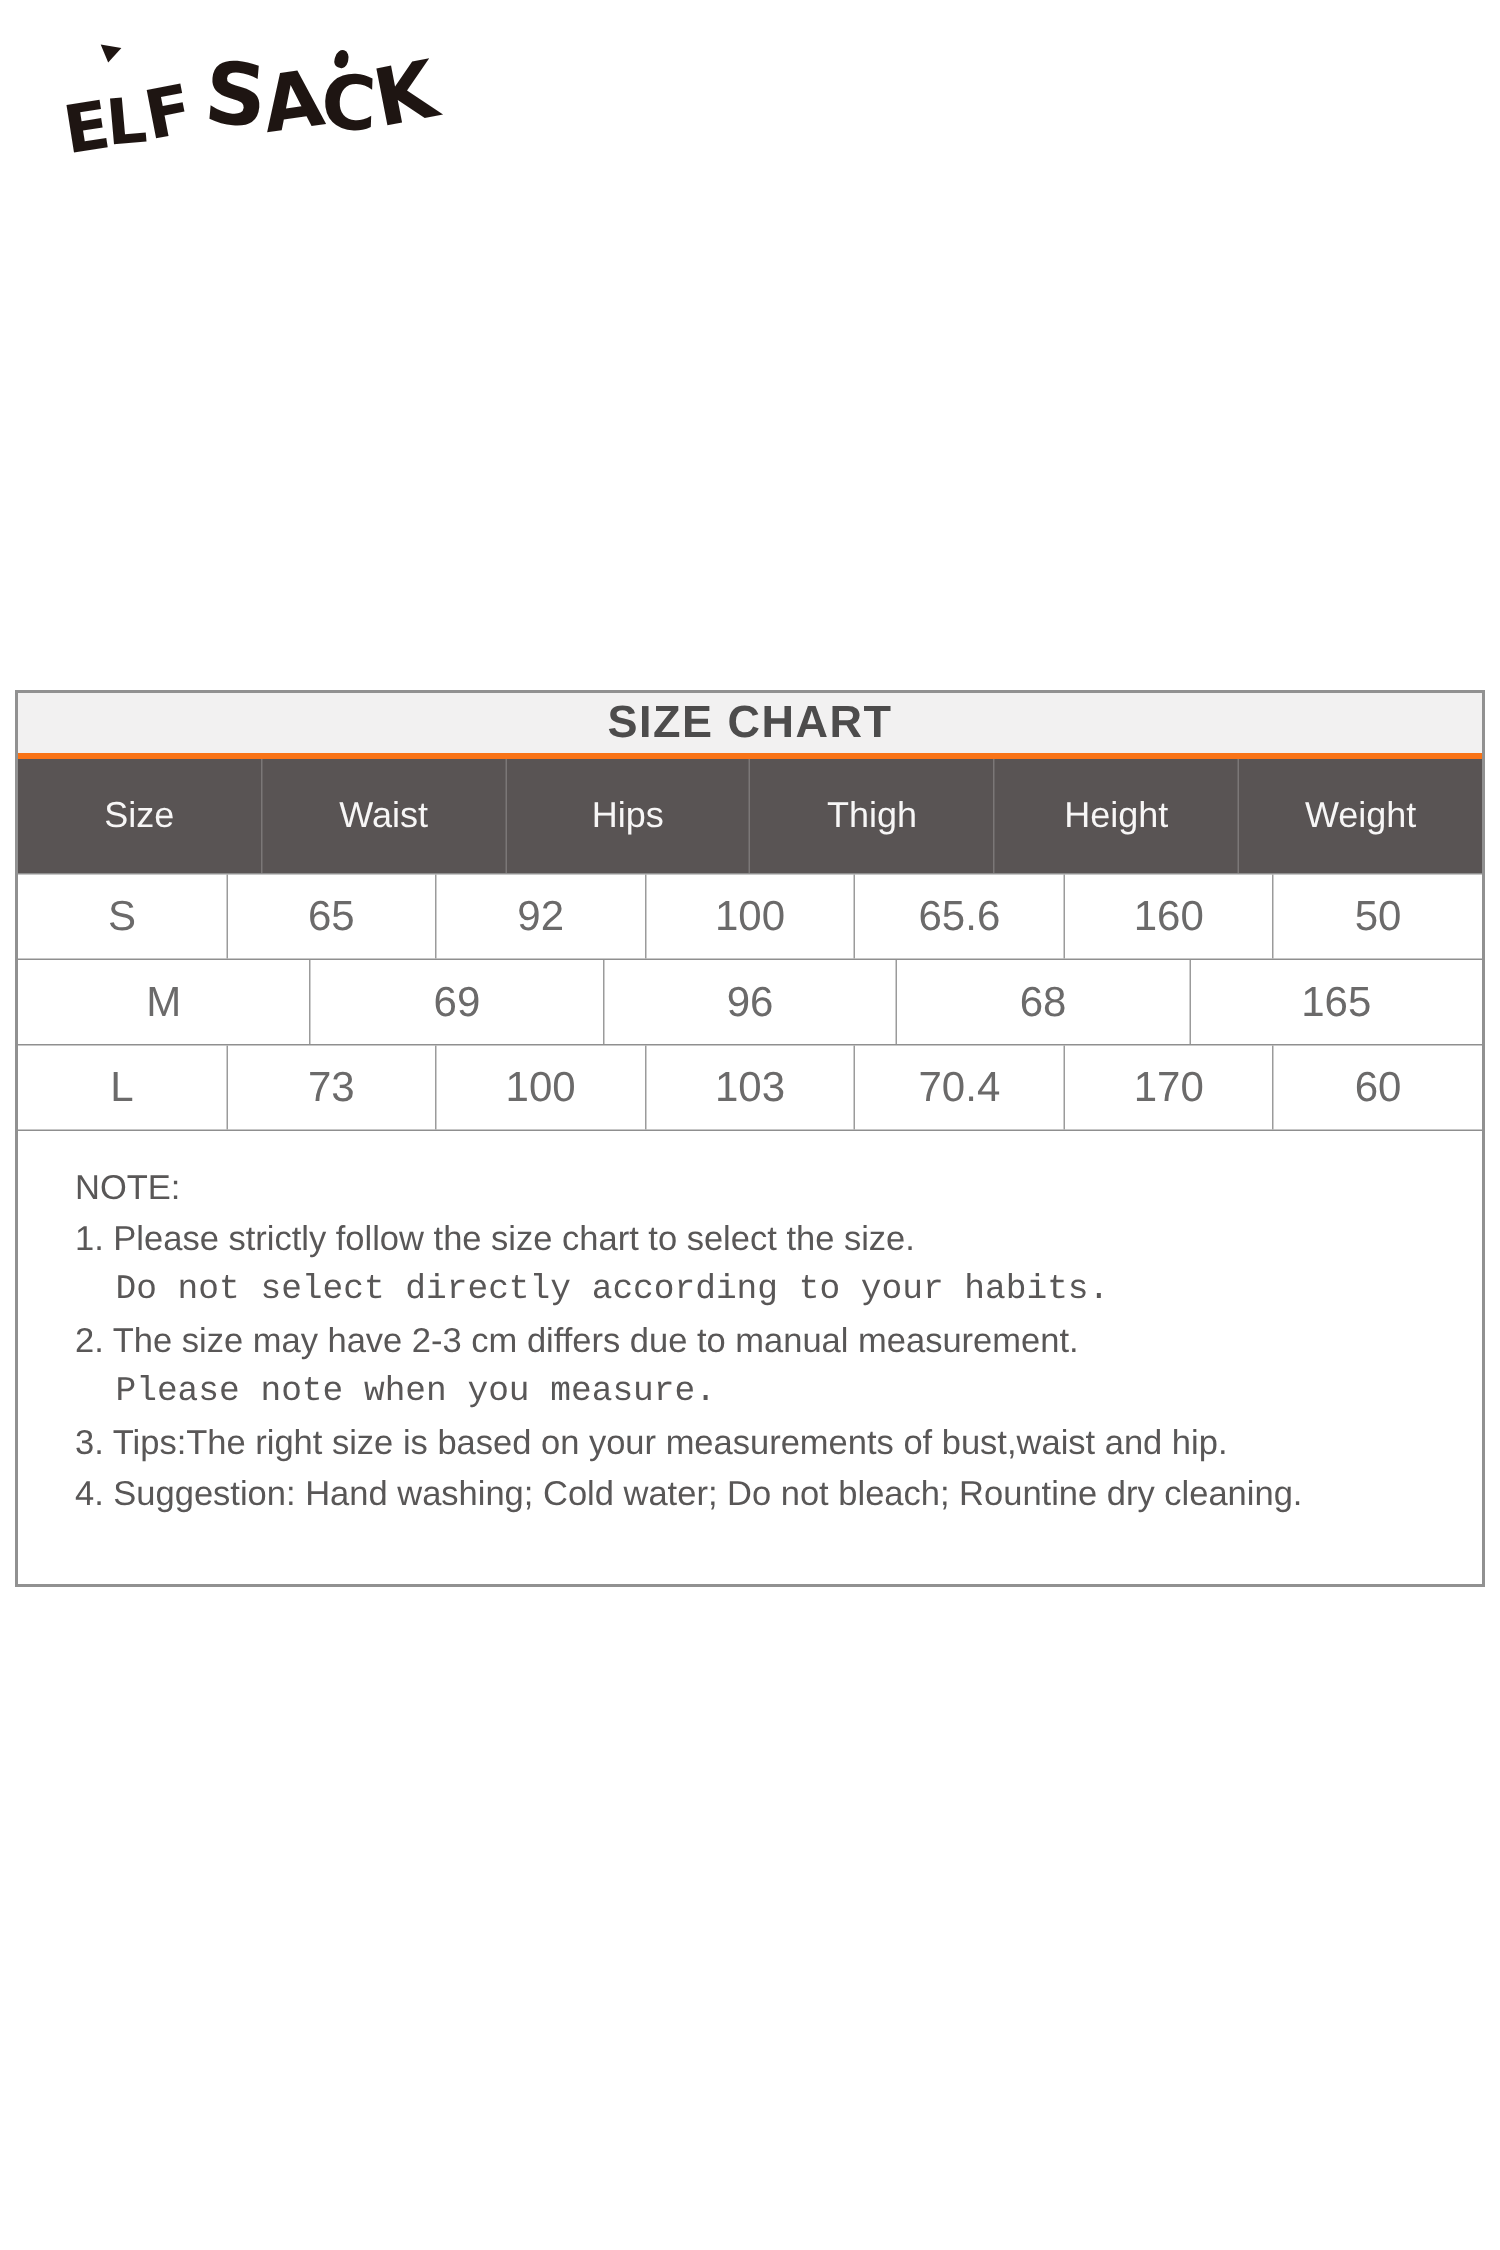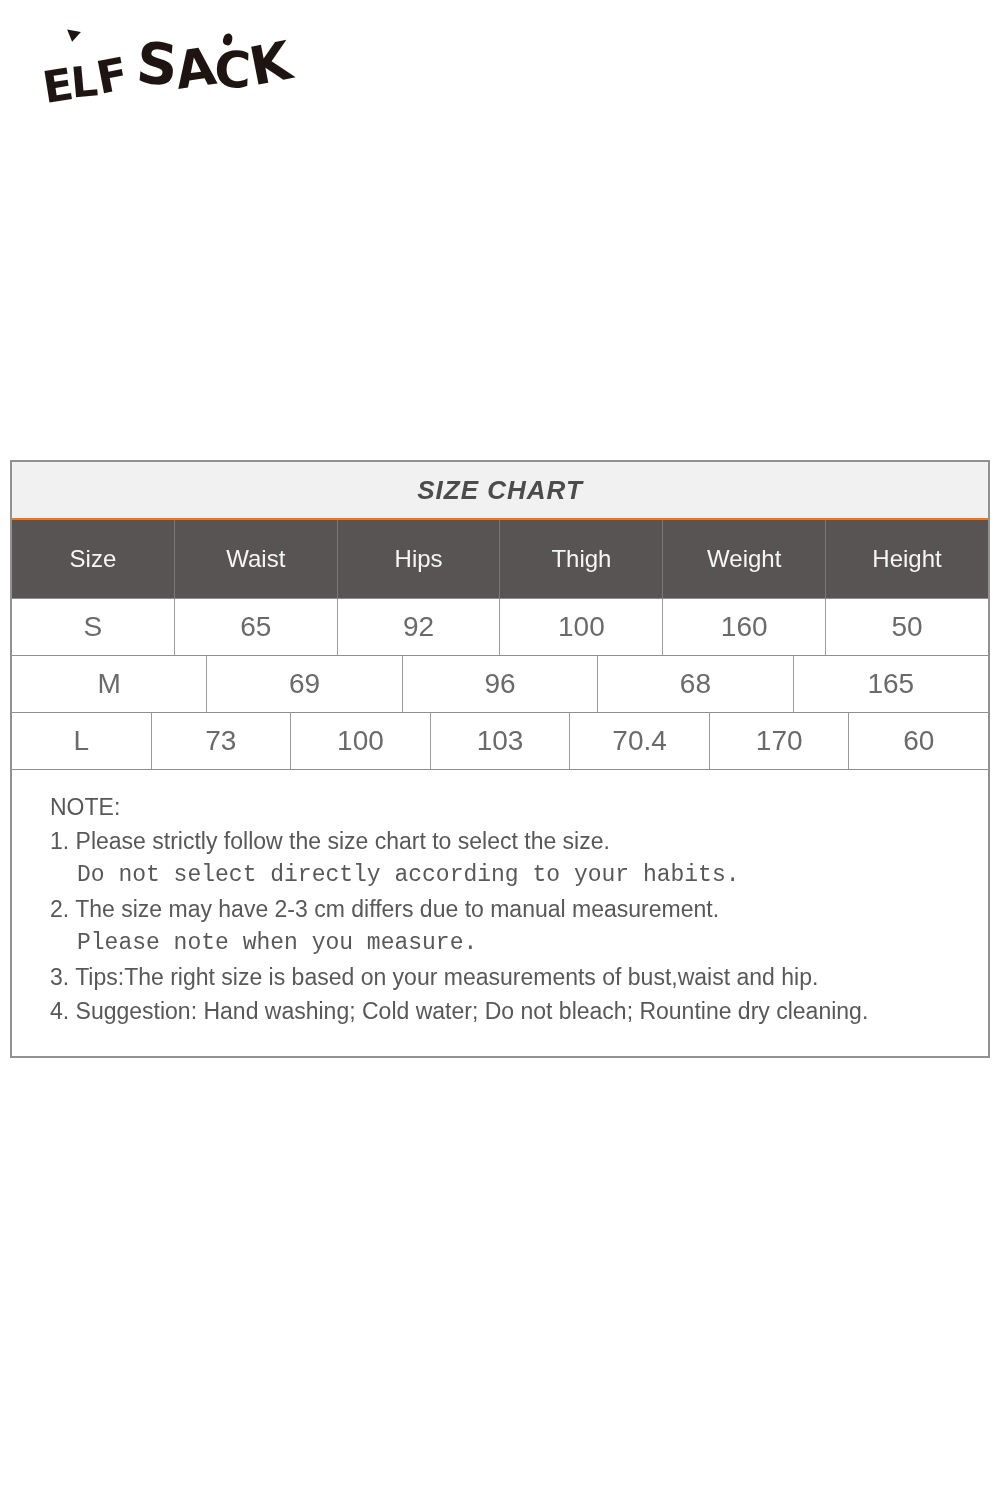--- a/index.html
+++ b/index.html
@@ -49,33 +49,32 @@
 
   
   .panel {
     position: absolute;
     left: 10px; top: 460px;
     width: 980px; height: 598px;
     border: 2px solid #919191;
     background: #ffffff;
   }
   .title-row {
-    height: 56px;
+    height: 40px;
     background: #f2f1f1;
     display: flex; align-items: center; justify-content: center;
-    font-size: 26px; font-weight: bold;
+    font-size: 30px; font-weight: bold;
     letter-spacing: 1px;
     color: #4d4c4c;
-    font-style: italic;
   }
   .header-row {
     display: flex;
     height: 80px;
     background: #595454;
-    border-top: 2px solid #f97316;
+    border-top: 4px solid #f97316;
   }
   .header-row .cell {
     flex: 1 1 0;
     display: flex; align-items: center; justify-content: center;
     text-align: center;
     color: #f7f6f6;
     font-size: 24px;
     line-height: 1.3;
     border-left: 1px solid #7b7777;
     padding: 0 14px;
@@ -116,29 +115,30 @@
 
 <div class="panel">
 
   <div class="title-row">SIZE CHART</div>
 
   <div class="header-row">
     <div class="cell">Size</div>
     <div class="cell">Waist</div>
     <div class="cell">Hips</div>
     <div class="cell">Thigh</div>
+    <div class="cell">Height</div>
     <div class="cell">Weight</div>
-    <div class="cell">Height</div>
   </div>
 
   <div class="data-row">
     <div class="cell">S</div>
     <div class="cell">65</div>
     <div class="cell">92</div>
     <div class="cell">100</div>
+    <div class="cell">65.6</div>
     <div class="cell">160</div>
     <div class="cell">50</div>
   </div>
 
   <div class="data-row">
     <div class="cell">M</div>
     <div class="cell">69</div>
     <div class="cell">96</div>
     <div class="cell">68</div>
     <div class="cell">165</div>

